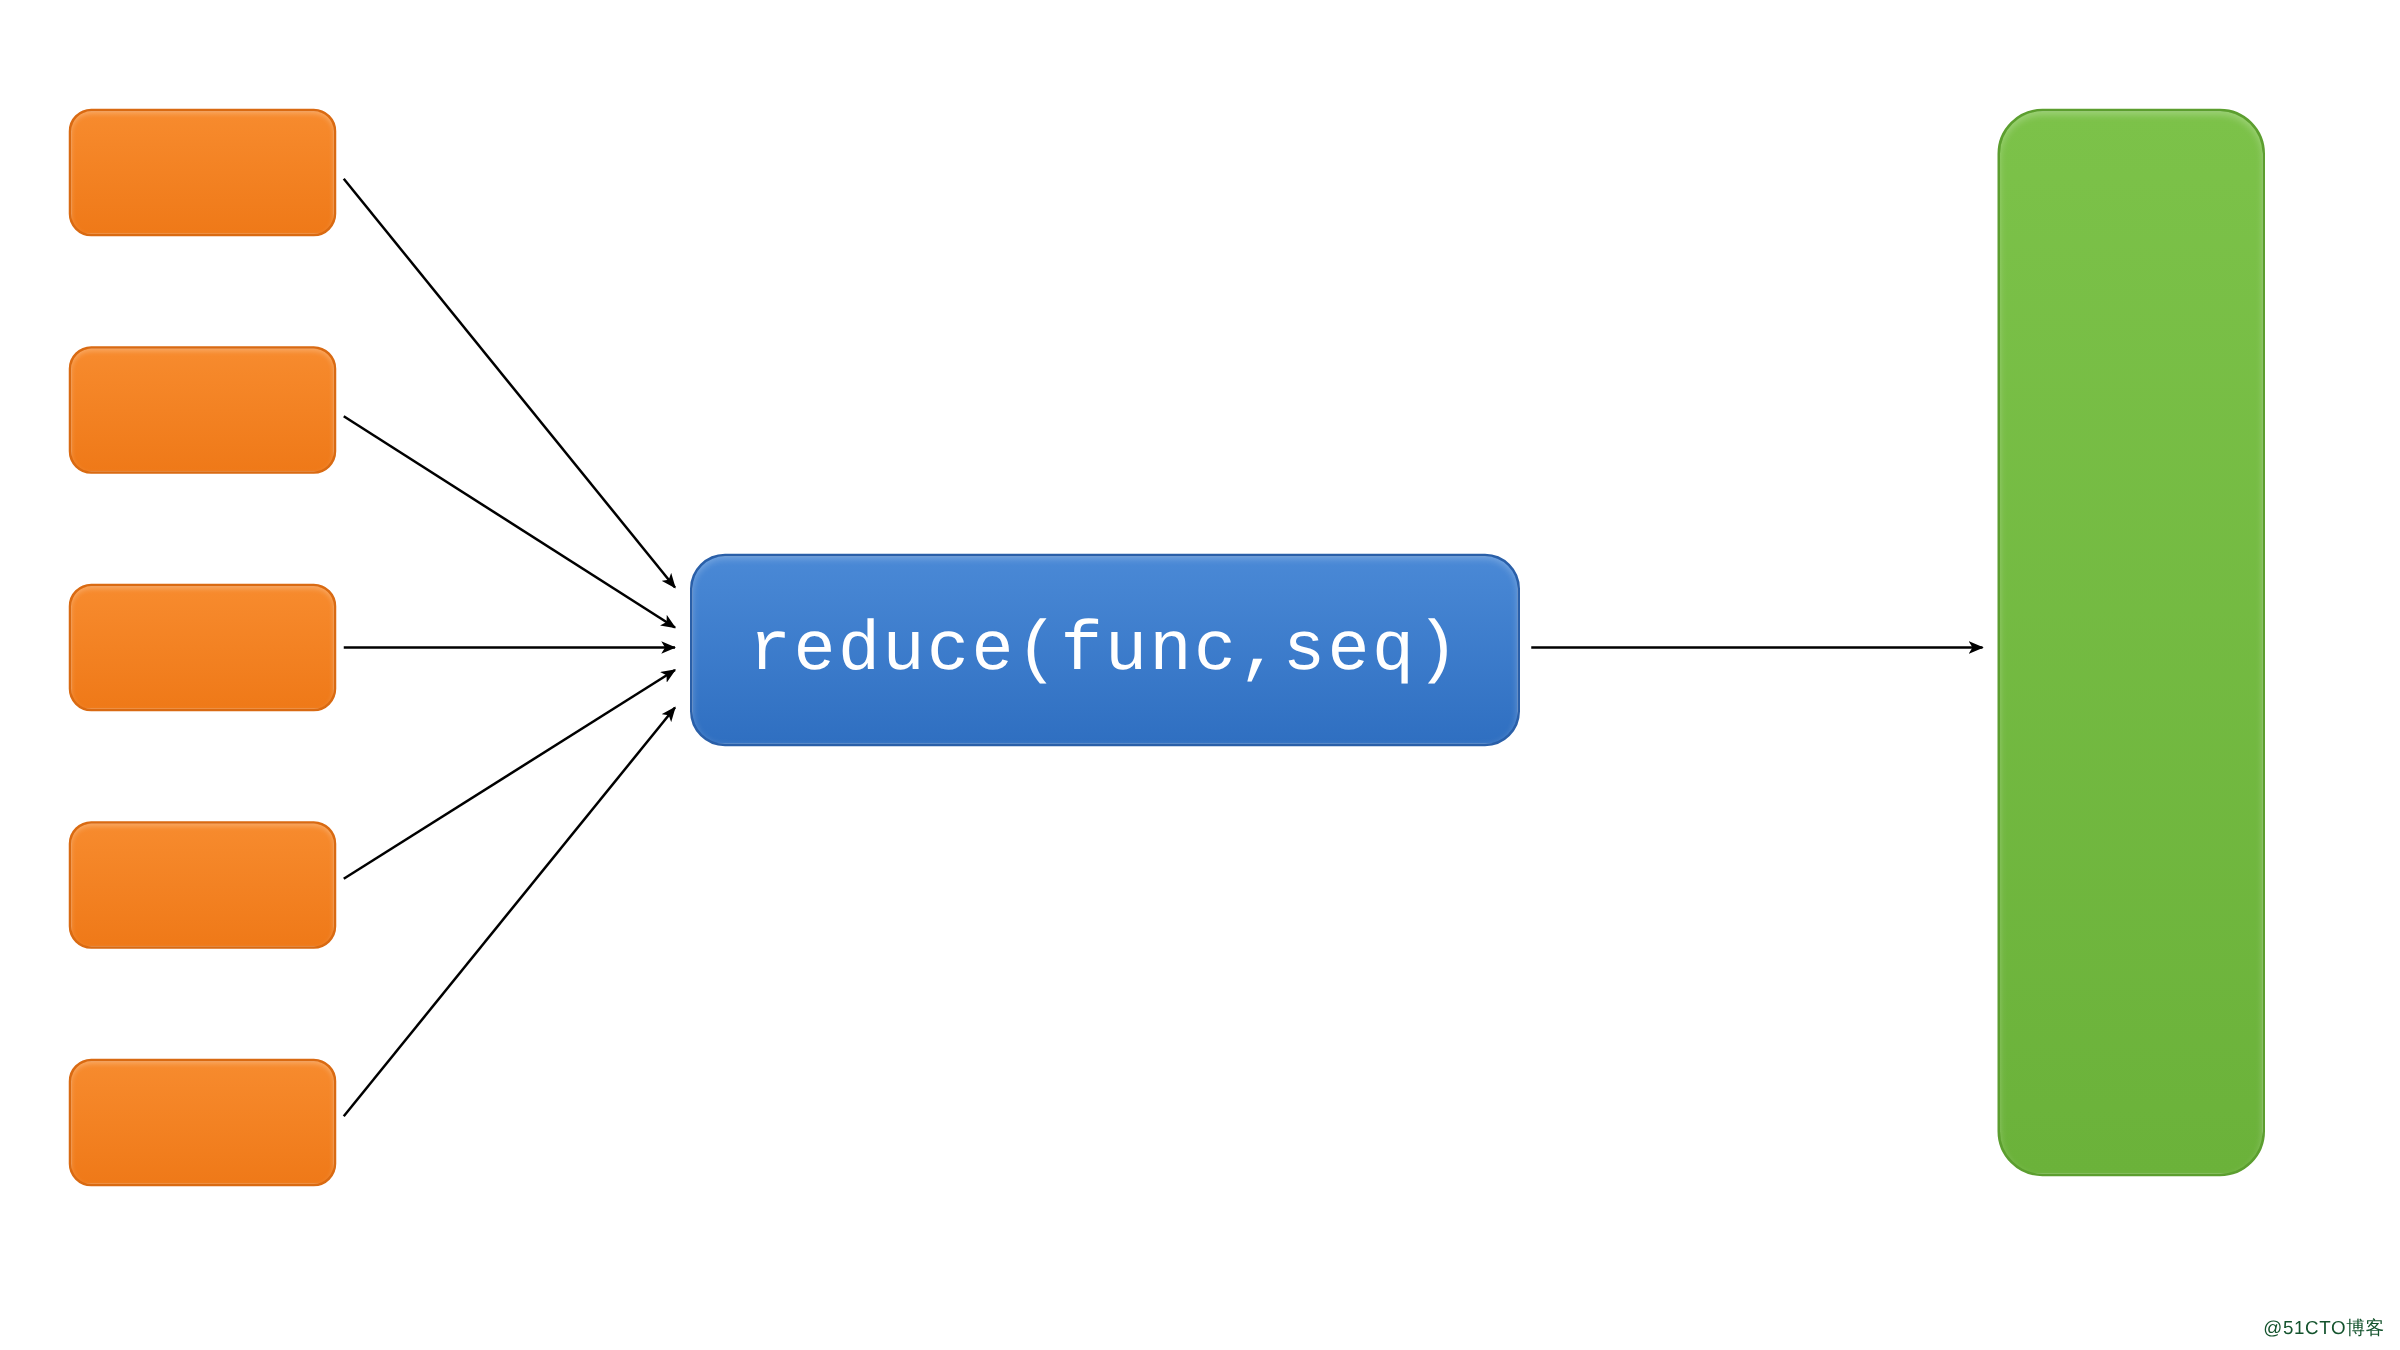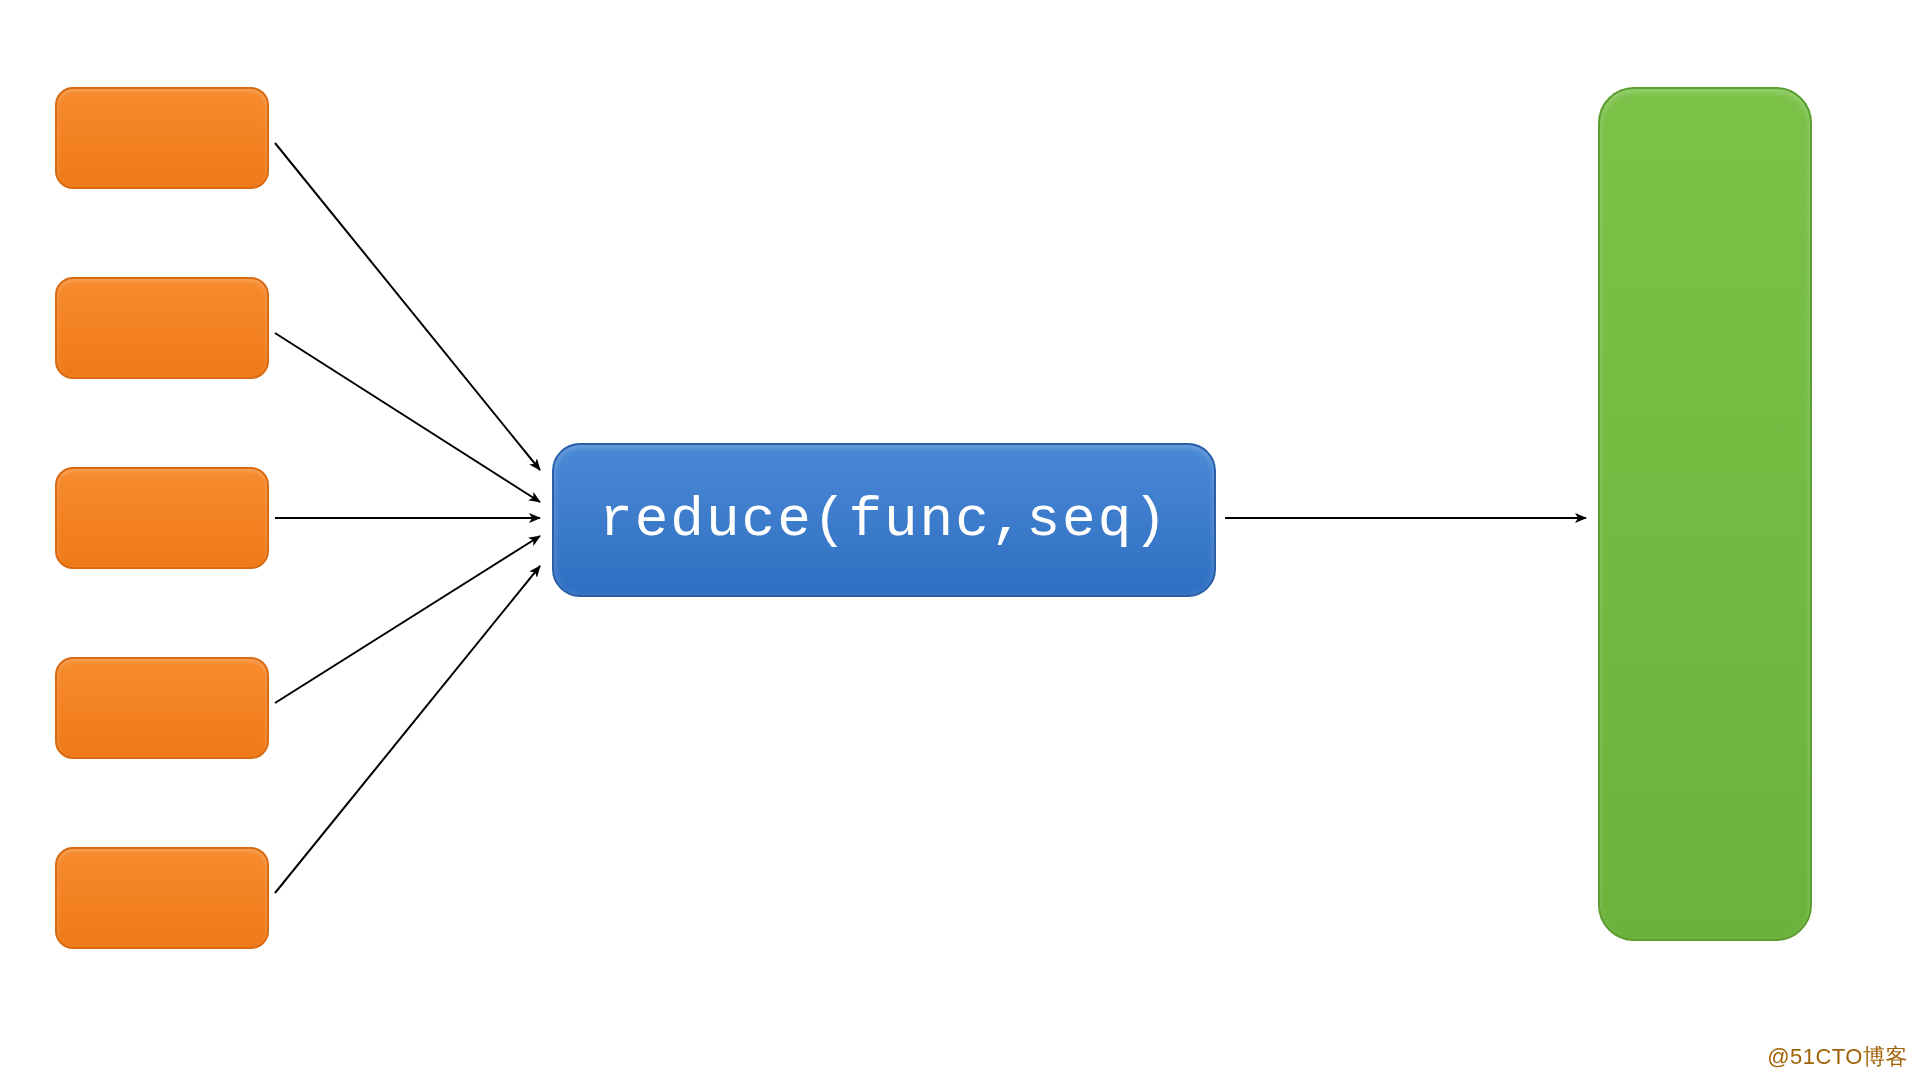--- a/index.html
+++ b/index.html
@@ -57,22 +57,22 @@
     top: 0;
     width: 1920px;
     height: 1080px;
     pointer-events: none;
   }
   .watermark {
     position: absolute;
     right: 12px;
     bottom: 8px;
     font-family: Arial, sans-serif;
-    font-size: 22px;
-    color: #a16207;
+    font-size: 15px;
+    color: #14532d;
     letter-spacing: 0.5px;
   }
 </style>
 </head>
 <body>
 
 <div class="canvas">
 
   <div class="input-box" style="left:55px; top:87px;"></div>
   <div class="input-box" style="left:55px; top:277px;"></div>

